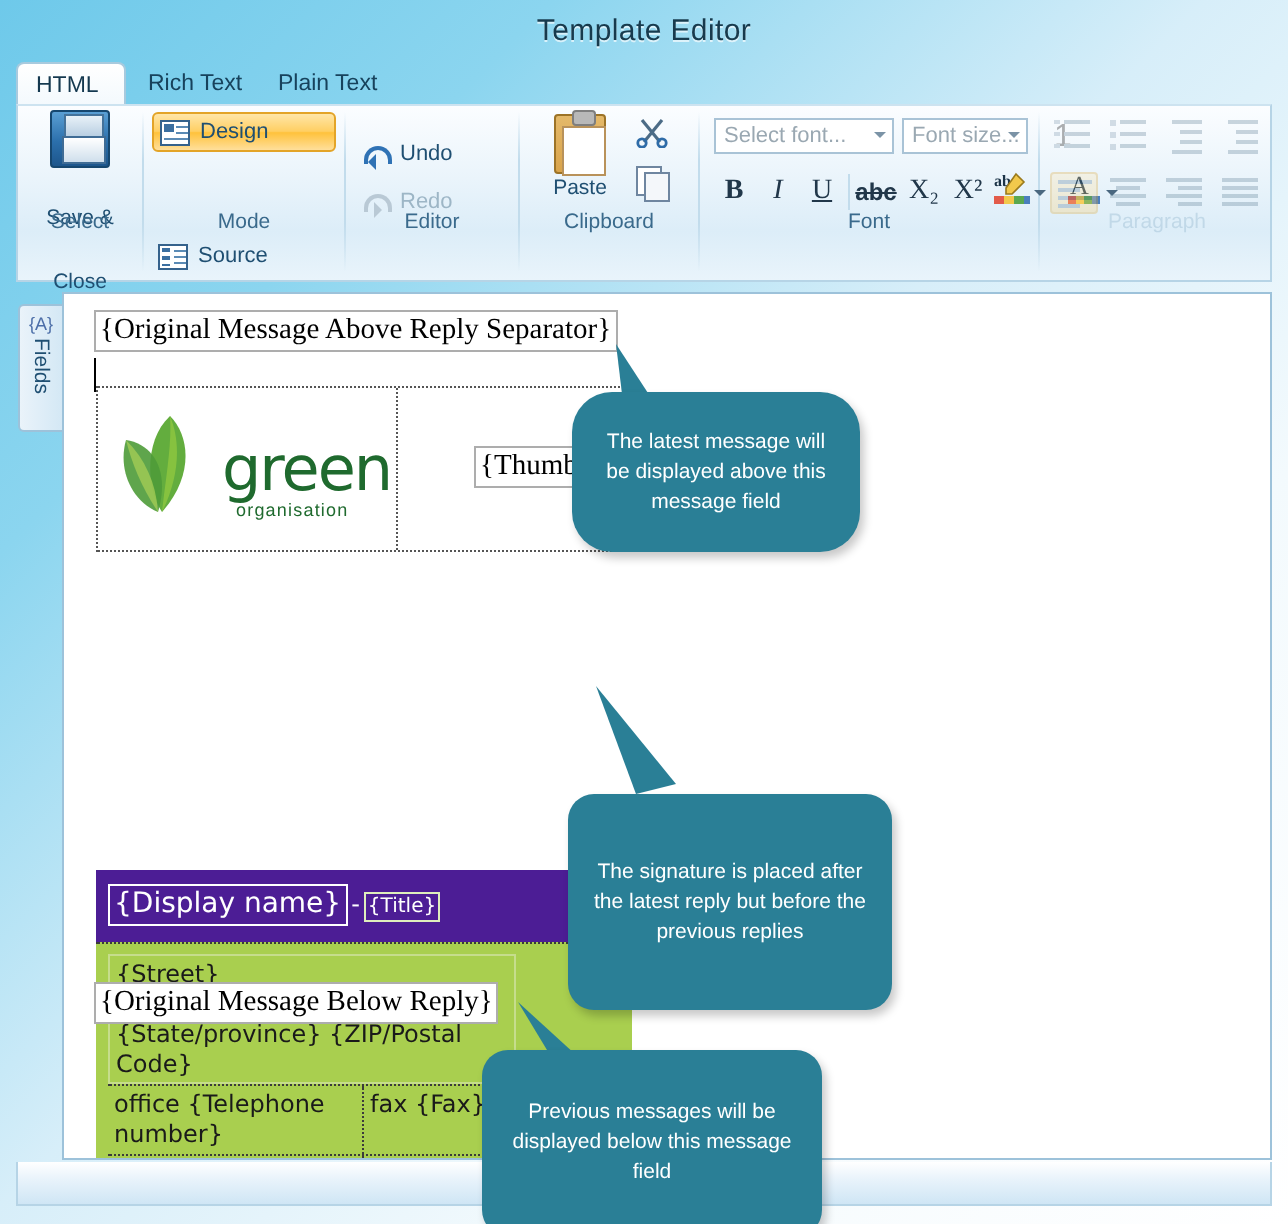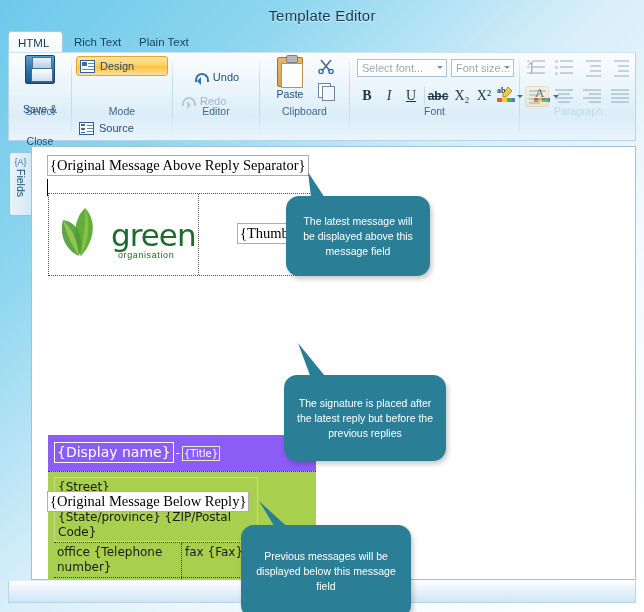--- a/index.html
+++ b/index.html
@@ -186,21 +186,21 @@
     font-family:"DejaVu Sans", sans-serif; letter-spacing:-1px; line-height:31px;
   }
   .logo .sub {
     position:absolute; left:63px; top:46px; font-size:9px; color:#1f6a2e;
     letter-spacing:.6px;
   }
 
   
   .sigblock { position:absolute; left:9px; top:288px; width:268px; }
   .sig-header {
-    background:#8b5cf6; padding:7px 6px 8px 6px;
+    background:#4c1d95; padding:7px 6px 8px 6px;
   }
   .sig-body {
     background:#a9cf4f; border-top:1px dotted #3b3b3b; padding:5px 6px 9px 6px;
   }
   .sig-header .field { background:transparent; border:1px solid #fff; color:#fff;
      font-family:"DejaVu Sans", sans-serif; font-size:14px; }
   .sig-header .dash { color:#fff; font-size:12px; font-family:"DejaVu Sans", sans-serif; padding:0 2px;}
   .sig-header .field.sm { background:transparent; border:1px solid #dfeebc; color:#fff; font-size:10px;}
 
   .addr {
@@ -276,21 +276,21 @@
         <div class="smallbtn" style="top:25px;margin-top:40px;">
           <span class="micon source"></span>
           <span>Source</span>
         </div>
       </div>
       <div class="glabel">Mode</div>
     </div>
 
     <div class="rgroup" style="left:164px;width:86px;">
       <div class="gbody">
-        <div class="smallbtn" style="top:14px;width:78px;justify-content:center;">
+        <div class="smallbtn" style="top:14px;width:78px;">
           <span class="micon undo"></span>
           <span>Undo</span>
         </div>
         <div class="smallbtn disabled" style="top:38px;width:78px;">
           <span class="micon redo"></span>
           <span>Redo</span>
         </div>
       </div>
       <div class="glabel">Editor</div>
     </div>
@@ -475,25 +475,25 @@
   </div>
 
   <div class="bottomfade"></div>
 
   <svg style="position:absolute;left:0;top:0;width:644px;height:612px;pointer-events:none;">
     <polygon points="308,172 338,218 314,222" fill="#2a7f96"></polygon>
     <polygon points="298,343 338,392 318,397" fill="#2a7f96"></polygon>
     <polygon points="259,501 305,543 288,549" fill="#2a7f96"></polygon>
   </svg>
 
-  <div class="callout" style="left:286px;top:196px;width:144px;height:80px;">
+  <div class="callout" style="left:286px;top:196px;width:144px;height:80px;border-radius:20px;">
     <span>The latest message will be displayed above this message field</span>
   </div>
 
-  <div class="callout" style="left:284px;top:375px;width:162px;height:86px;">
+  <div class="callout" style="left:284px;top:397px;width:162px;height:108px;">
     <span>The signature is placed after the latest reply but before the previous replies</span>
   </div>
 
   <div class="callout" style="left:241px;top:525px;width:170px;height:93px;">
     <span>Previous messages will be displayed below this message field</span>
   </div>
 
 </div>
 
 </body></html>

